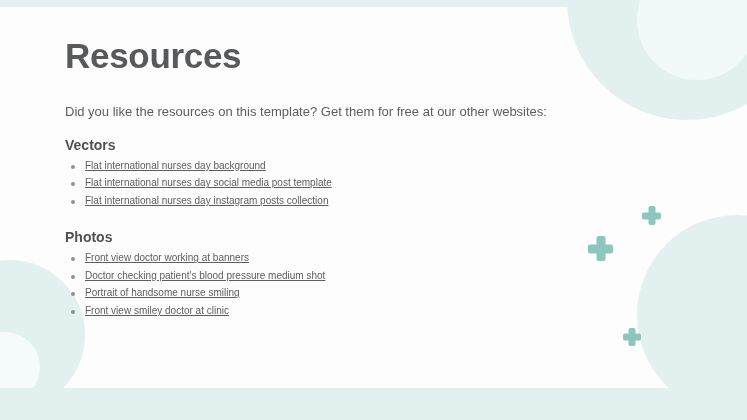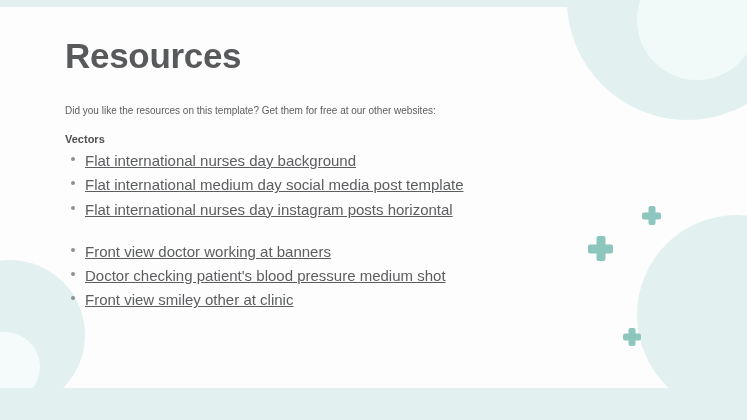--- a/index.html
+++ b/index.html
@@ -101,41 +101,41 @@
   }
   .title {
     font-size: 35px;
     font-weight: bold;
     color: #58595b;
     letter-spacing: -0.3px;
     margin: 0 0 31px 0;
     line-height: 1;
   }
   .intro {
-    font-size: 10px;
+    font-size: 13px;
     color: #5c5d5f;
     margin: 0 0 16px 0;
     line-height: 1.3;
   }
   .section-title {
-    font-size: 11px;
+    font-size: 14px;
     font-weight: bold;
     color: #4f5052;
     margin: 0 0 6px 0;
   }
   ul.link-list {
     list-style: none;
     margin: 0 0 22px 0;
     padding: 0;
   }
   ul.link-list li {
     position: relative;
     padding-left: 20px;
     margin-bottom: 4px;
-    font-size: 15px;
+    font-size: 10px;
     line-height: 1.35;
   }
   ul.link-list li::before {
     content: "";
     position: absolute;
     left: 6px;
     top: 6px;
     width: 4px;
     height: 4px;
     border-radius: 50%;
@@ -175,33 +175,37 @@
   <div class="content">
     <h1 class="title">Resources</h1>
     <p class="intro">Did you like the resources on this template? Get them for free at our other websites:</p>
 
     <h2 class="section-title">Vectors</h2>
     <ul class="link-list">
       <li>
         <a href="#">Flat international nurses day background</a>
       </li>
       <li>
-        <a href="#">Flat international medium day social media post template</a>
-      </li>
-      <li>
-        <a href="#">Flat international nurses day instagram posts horizontal</a>
+        <a href="#">Flat international nurses day social media post template</a>
+      </li>
+      <li>
+        <a href="#">Flat international nurses day instagram posts collection</a>
       </li>
     </ul>
 
+    <h2 class="section-title">Photos</h2>
     <ul class="link-list">
       <li>
         <a href="#">Front view doctor working at banners</a>
       </li>
       <li>
         <a href="#">Doctor checking patient's blood pressure medium shot</a>
       </li>
       <li>
-        <a href="#">Front view smiley other at clinic</a>
+        <a href="#">Portrait of handsome nurse smiling</a>
+      </li>
+      <li>
+        <a href="#">Front view smiley doctor at clinic</a>
       </li>
     </ul>
   </div>
 
 </div>
 
 </body></html>

